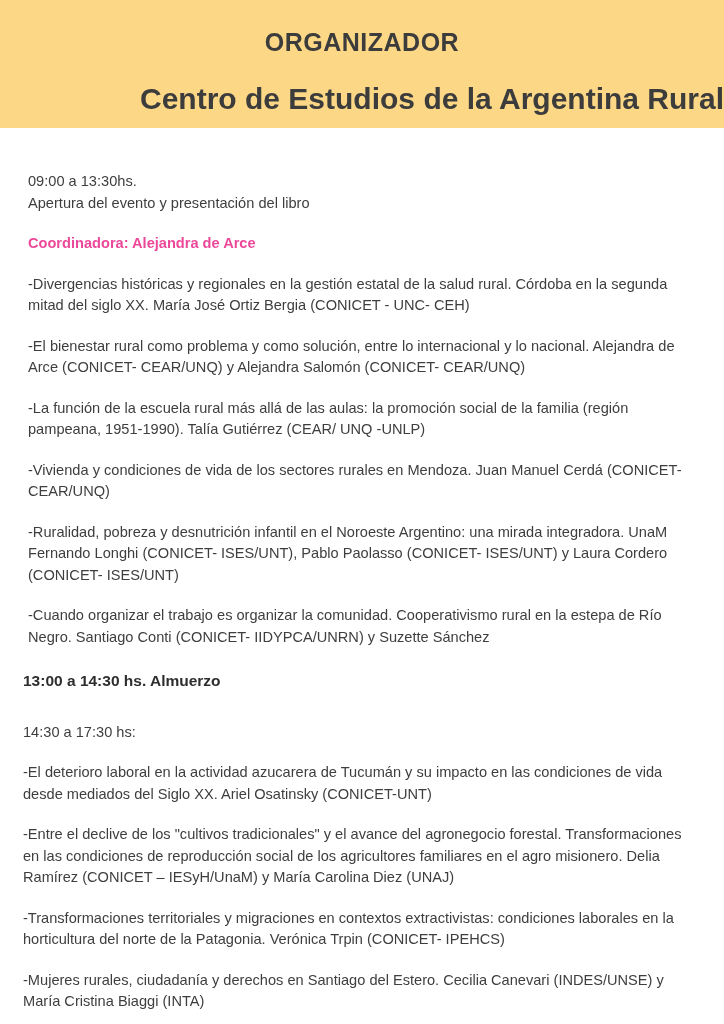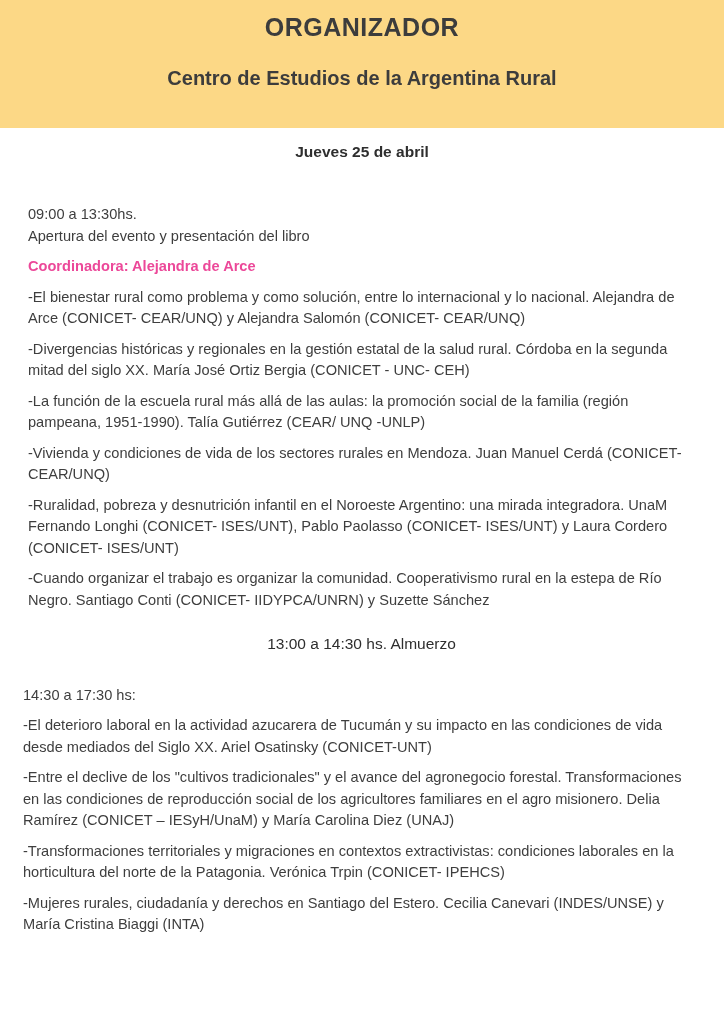--- a/index.html
+++ b/index.html
@@ -11,93 +11,92 @@
     width: 724px;
     height: 1024px;
     font-family: "Liberation Sans", sans-serif;
     color: #3d3d3d;
     overflow: hidden;
   }
   .banner {
     background: #fcd886;
     height: 128px;
     box-sizing: border-box;
-    padding-top: 13px;
+    padding-top: 28px;
     text-align: center;
   }
   .banner .org-label {
     margin: 0;
     font-size: 25px;
     font-weight: bold;
     letter-spacing: 0.5px;
     color: #3c3c3c;
   }
   .banner .org-name {
     margin: 25px 0 0 0;
-    font-size: 20px;
+    font-size: 30px;
     font-weight: bold;
     color: #3c3c3c;
+    text-align: right;
   }
   .day-title {
     text-align: center;
     font-size: 15.5px;
     font-weight: bold;
     color: #2e2e2e;
     margin: 15px 0 0 0;
   }
   .content {
     padding: 0 24px 0 23px;
     font-size: 14.6px;
     line-height: 21.5px;
     color: #3e3e3e;
   }
   .session-morning {
     margin-top: 43px;
     padding-left: 5px;
   }
   .content p {
-    margin: 9px 0;
+    margin: 19px 0;
   }
   .coordinator {
     font-weight: bold;
     color: #ec4899;
   }
   .lunch-title {
-    text-align: center;
     font-size: 15.5px;
-    font-weight: normal;
+    font-weight: bold;
     color: #2e2e2e;
     margin: 22px 0 30px 0;
   }
   .session-afternoon {
     margin-top: 30px;
   }
 </style>
 </head>
 <body>
 
 <div class="page">
 
   <header class="banner">
     <h1 class="org-label">ORGANIZADOR</h1>
     <h2 class="org-name">Centro de Estudios de la Argentina Rural</h2>
   </header>
 
-  <h3 class="day-title">Jueves 25 de abril</h3>
 
   <main class="content">
 
     <section class="session-morning">
       <p class="time-block"><span>09:00 a 13:30hs.</span><br>
       <span>Apertura del evento y presentación del libro</span></p>
 
       <p class="coordinator">Coordinadora: Alejandra de Arce</p>
 
+      <p class="talk">-Divergencias históricas y regionales en la gestión estatal de la salud rural. Córdoba en la segunda mitad del siglo XX. María José Ortiz Bergia (CONICET - UNC- CEH)</p>
       <p class="talk">-El bienestar rural como problema y como solución, entre lo internacional y lo nacional. Alejandra de  Arce (CONICET- CEAR/UNQ) y Alejandra Salomón (CONICET-  CEAR/UNQ)</p>
-      <p class="talk">-Divergencias históricas y regionales en la gestión estatal de la salud rural. Córdoba en la segunda mitad del siglo XX. María José Ortiz Bergia (CONICET - UNC- CEH)</p>
       <p class="talk">-La función de la escuela rural más allá de las aulas: la promoción social de la familia (región pampeana, 1951-1990). Talía Gutiérrez (CEAR/ UNQ -UNLP)</p>
       <p class="talk">-Vivienda y condiciones de vida de los sectores rurales en Mendoza.  Juan Manuel Cerdá (CONICET- CEAR/UNQ)</p>
       <p class="talk">-Ruralidad, pobreza y desnutrición infantil en el Noroeste Argentino: una mirada integradora. UnaM Fernando Longhi (CONICET- ISES/UNT), Pablo Paolasso (CONICET- ISES/UNT) y Laura Cordero (CONICET- ISES/UNT)</p>
       <p class="talk">-Cuando organizar el trabajo es organizar la comunidad. Cooperativismo rural en la estepa de Río Negro.  Santiago Conti (CONICET- IIDYPCA/UNRN) y Suzette Sánchez</p>
     </section>
 
     <h3 class="lunch-title">13:00 a 14:30 hs. Almuerzo</h3>
 
     <section class="session-afternoon">
       <p class="time-block">14:30 a 17:30 hs:</p>

